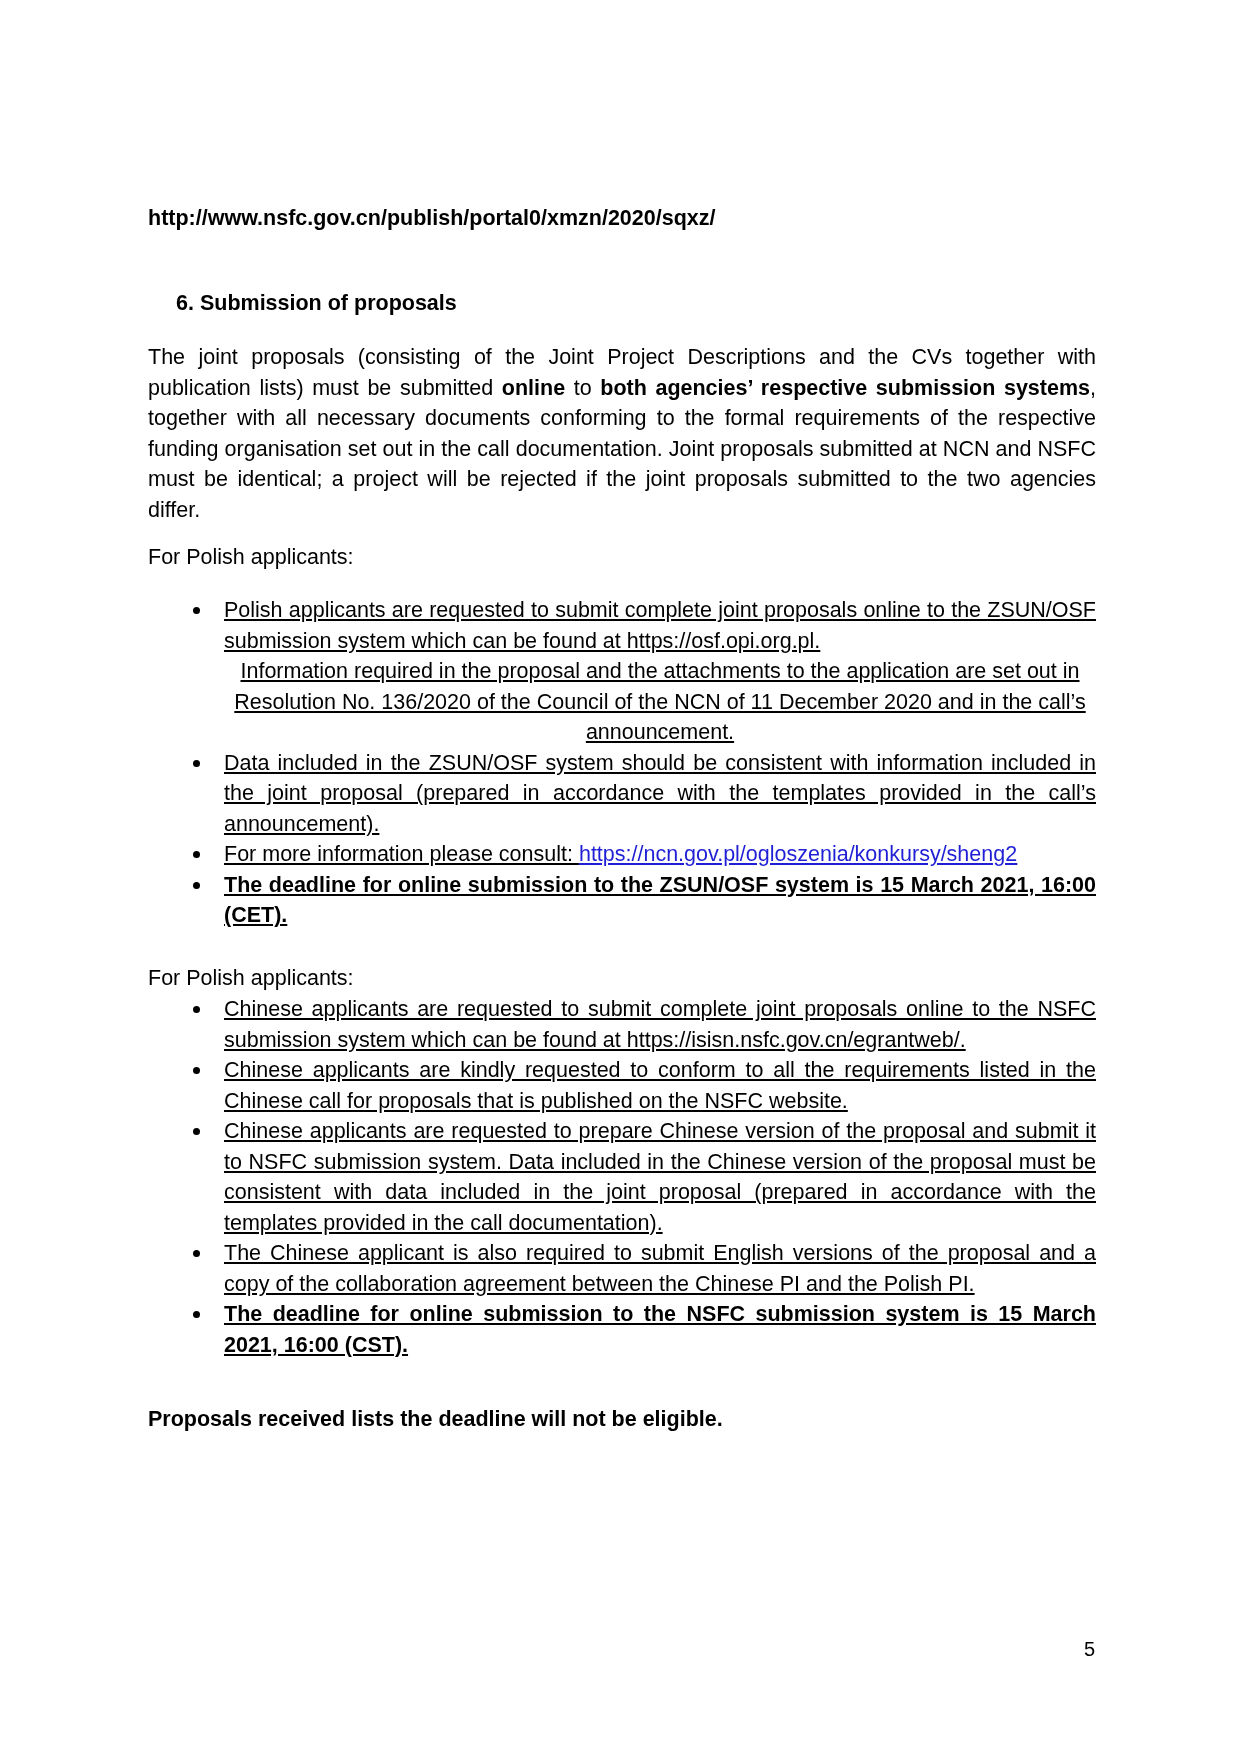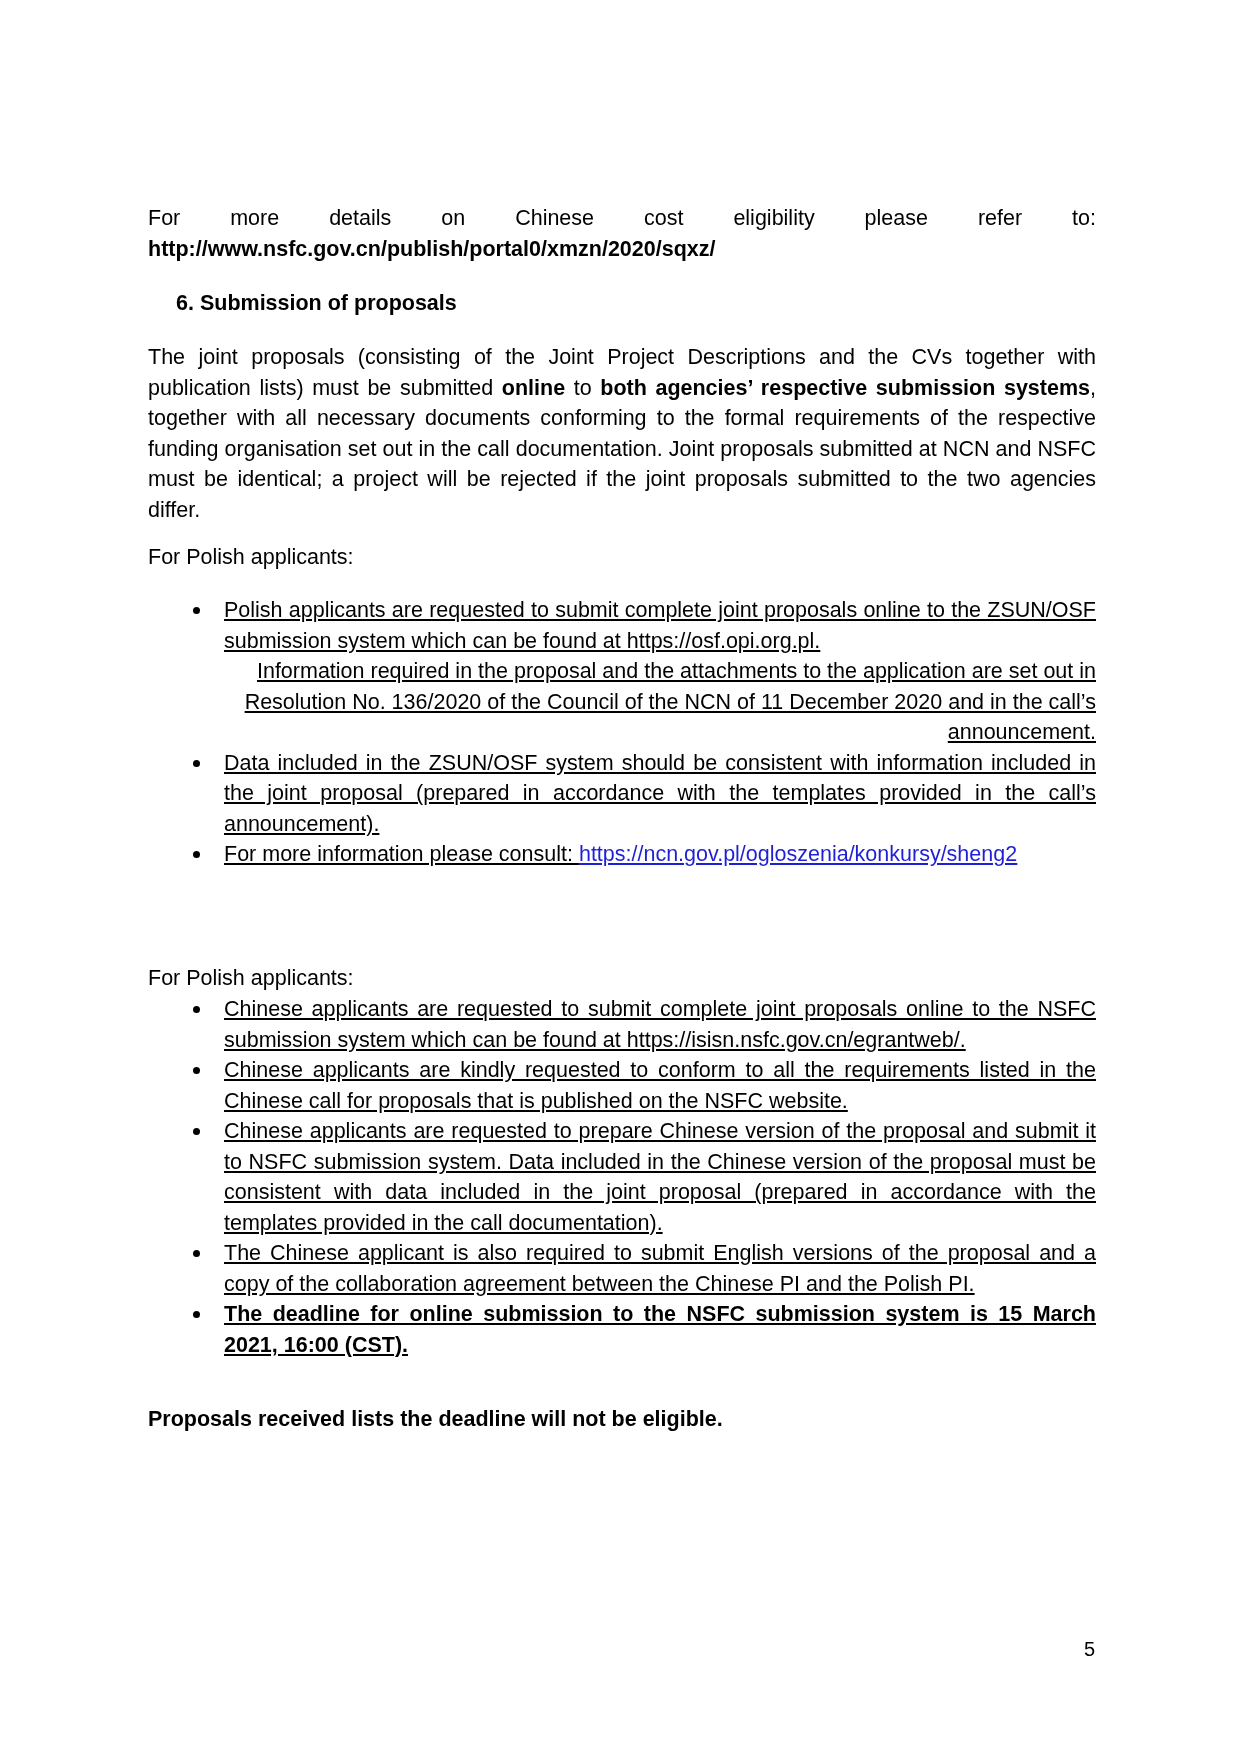--- a/index.html
+++ b/index.html
@@ -15,43 +15,46 @@
   .nojust { text-align:center; }
   a.link { color:#1f1fd6; text-decoration:underline; }
   .pagenum { position:absolute; left:1084px; top:1638px; font-size:20px; }
 </style>
 </head>
 <body>
 
 <div class="page">
 
   <p class="para" style="top:203px;">
-    <span style="display:block; text-align:justify; text-align-last:justify;">For more details on Chinese cost eligibility please refer to:</span>
     <span class="b" style="display:block;">http://www.nsfc.gov.cn/publish/portal0/xmzn/2020/sqxz/</span>
   </p>
 
   <p class="para heading" style="top:288px;margin-left:28px;">6. Submission of proposals</p>
 
   <p class="para" style="top:342px;"><span>The joint proposals (consisting of the Joint Project Descriptions and the CVs together with publication lists) must be submitted </span><span class="b">online</span><span> to </span><span class="b">both agencies’ respective submission systems</span><span>, together with all necessary documents conforming to the formal requirements of the respective funding organisation set out in the call documentation. Joint proposals submitted at NCN and NSFC must be identical; a project will be rejected if the joint proposals submitted to the two agencies differ.</span></p>
 
   <p class="para" style="top:542px;">For Polish applicants:</p>
 
   <ul class="bullets" style="top:595px;">
     <li>
       <span class="dot"></span>
       <span style="display:block; text-align:justify;">Polish applicants are requested to submit complete joint proposals online to the ZSUN/OSF submission system which can be found at https://osf.opi.org.pl.</span>
-      <span style="display:block; text-align:right;">Information required in the proposal and the attachments to the application are set out in Resolution No. 136/2020 of the Council of the NCN of 11 December 2020 and in the call’s announcement.</span>
+      <span style="display:block; text-align:center;">Information required in the proposal and the attachments to the application are set out in Resolution No. 136/2020 of the Council of the NCN of 11 December 2020 and in the call’s announcement.</span>
     </li>
     <li>
       <span class="dot"></span>
       <span>Data included in the ZSUN/OSF system should be consistent with information included in the joint proposal (prepared in accordance with the templates provided in the call’s announcement).</span>
     </li>
     <li class="nojust">
       <span class="dot"></span>
       <span>For more information please consult: </span><a class="link" href="#">https://ncn.gov.pl/ogloszenia/konkursy/sheng2</a>
+    </li>
+    <li class="b">
+      <span class="dot"></span>
+      <span>The deadline for online submission to the ZSUN/OSF system is 15 March 2021, 16:00 (CET).</span>
     </li>
   </ul>
 
   <p class="para" style="top:963px;">For Polish applicants:</p>
 
   <ul class="bullets" style="top:994px;">
     <li>
       <span class="dot"></span>
       <span>Chinese applicants are requested to submit complete joint proposals online to the NSFC submission system which can be found at https://isisn.nsfc.gov.cn/egrantweb/.</span>
     </li>

